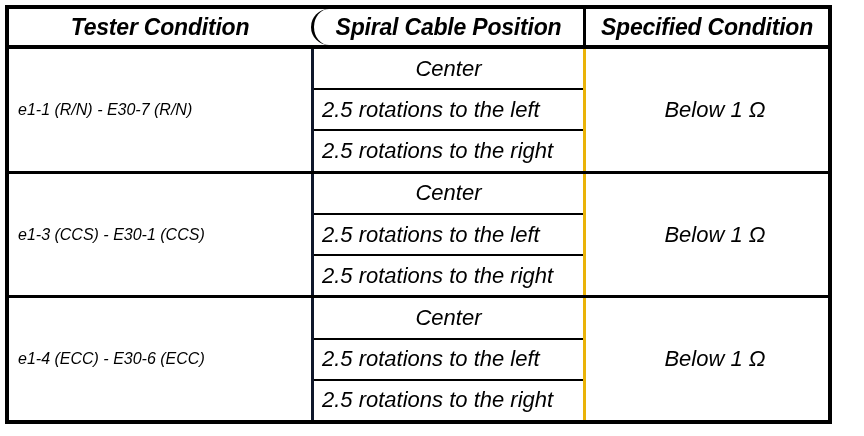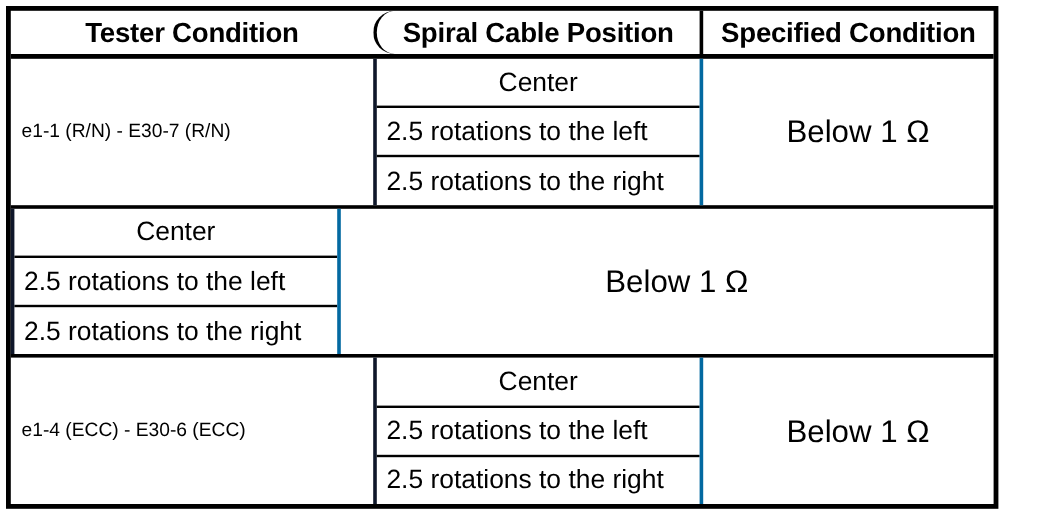--- a/index.html
+++ b/index.html
@@ -13,20 +13,21 @@
     overflow: hidden;
     font-family: "Liberation Sans", sans-serif;
     color: #000000;
   }
 
   .page {
     position: relative;
     width: 688px;
     height: 436px;
     background: #ffffff;
+    font-style: italic;
   }
 
   
   .spec-table {
     position: absolute;
     left: 5px;
     top: 5px;
     width: 827px;
     height: 419px;
     box-sizing: border-box;
@@ -119,25 +120,25 @@
   .pos-row:last-child { border-bottom: none; }
   .pos-row.center-align {
     justify-content: center;
     padding-left: 0;
   }
 
   
   .cell-spec {
     flex: 1 1 auto;
     box-sizing: border-box;
-    border-left: 3px solid #0369a1;
+    border-left: 3px solid #eab308;
     display: flex;
     align-items: center;
     justify-content: center;
-    font-size: 26px;
+    font-size: 22px;
     white-space: nowrap;
     overflow: hidden;
     padding-left: 16px;
   }
 </style>
 </head>
 <body>
 
 <div class="page">
 
@@ -155,20 +156,21 @@
         <div class="cell-tester">e1-1 (R/N) - E30-7 (R/N)</div>
         <div class="cell-positions">
           <div class="pos-row center-align">Center</div>
           <div class="pos-row">2.5 rotations to the left</div>
           <div class="pos-row">2.5 rotations to the right</div>
         </div>
         <div class="cell-spec">Below 1 Ω</div>
       </div>
 
       <div class="group">
+        <div class="cell-tester">e1-3 (CCS) - E30-1 (CCS)</div>
         <div class="cell-positions">
           <div class="pos-row center-align">Center</div>
           <div class="pos-row">2.5 rotations to the left</div>
           <div class="pos-row">2.5 rotations to the right</div>
         </div>
         <div class="cell-spec">Below 1 Ω</div>
       </div>
 
       <div class="group">
         <div class="cell-tester">e1-4 (ECC) - E30-6 (ECC)</div>

